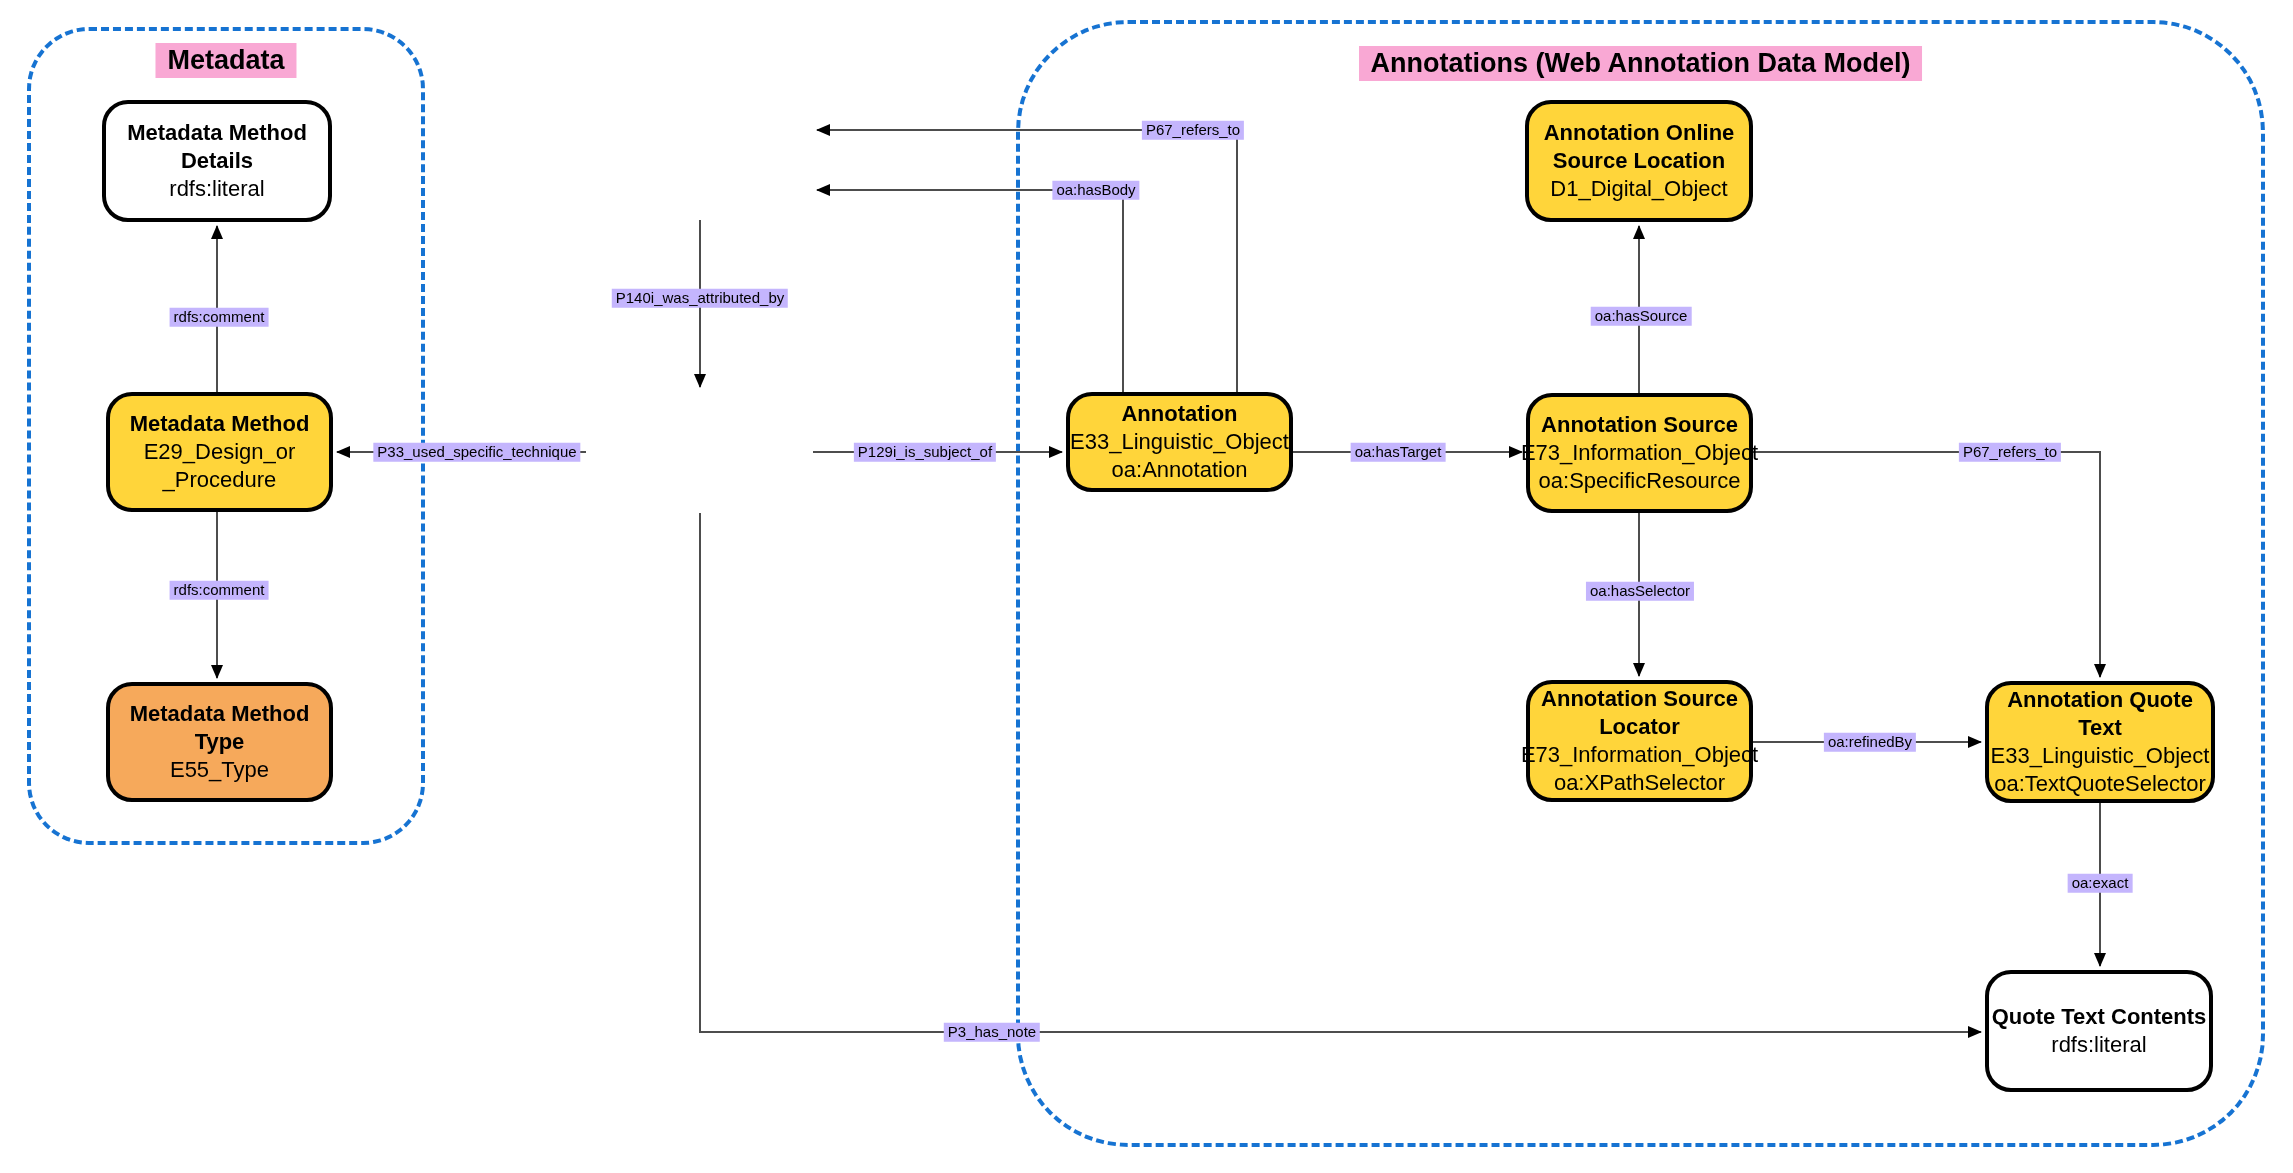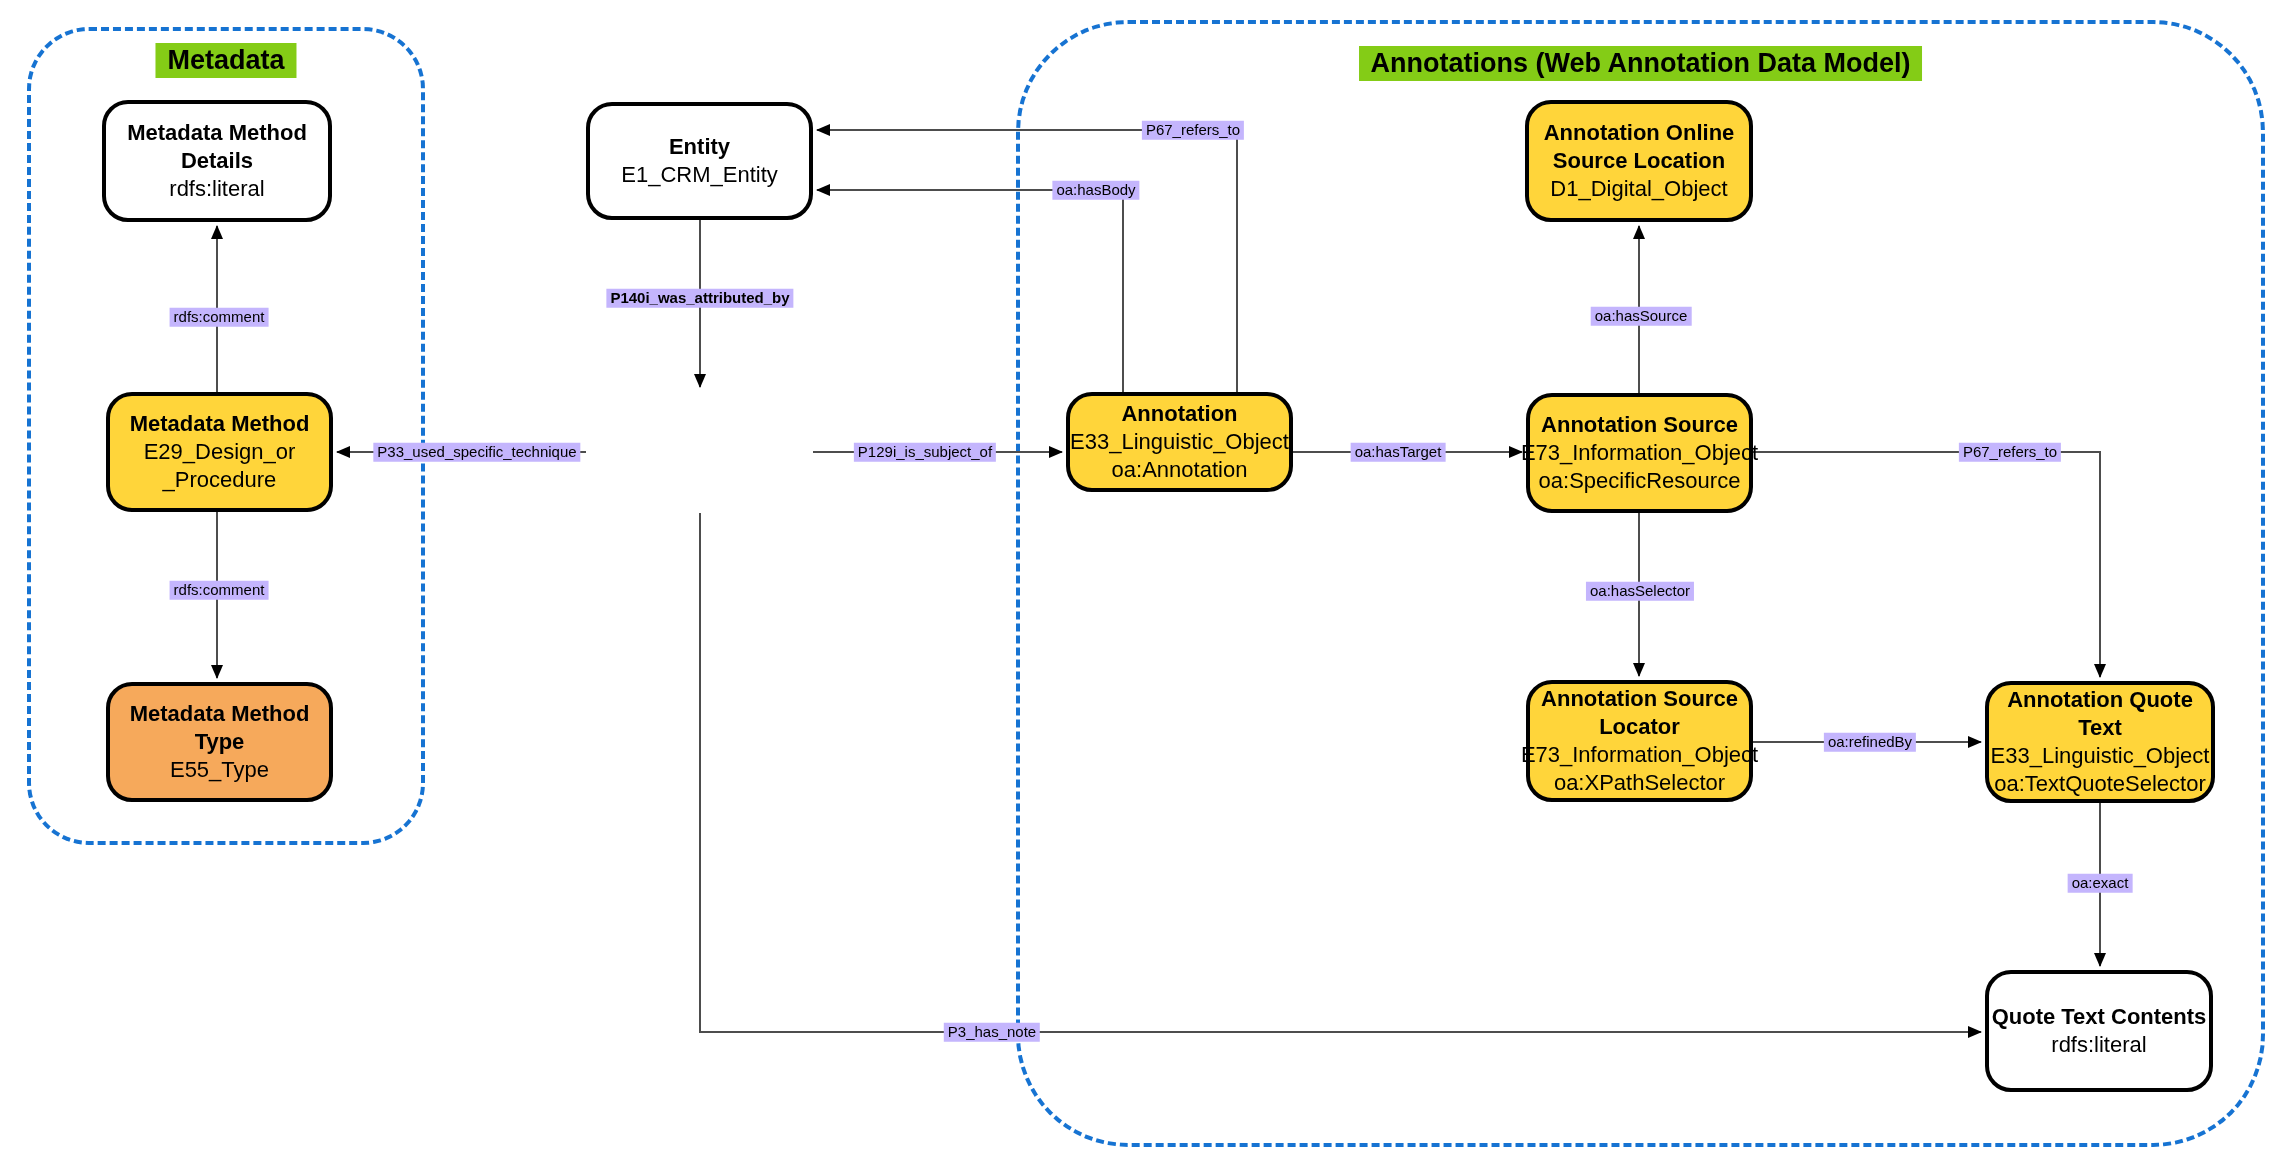--- a/index.html
+++ b/index.html
@@ -3,21 +3,21 @@
 <meta charset="utf-8">
 <style>
   html,body{margin:0;padding:0;background:#ffffff;}
   #canvas{
     position:relative;width:2293px;height:1173px;background:#ffffff;overflow:hidden;
     font-family:"Liberation Sans","DejaVu Sans",sans-serif;color:#000;
   }
   .group{position:absolute;border:4px dashed #1673D2;box-sizing:border-box;z-index:0;background:transparent;}
   .group-title{
     position:absolute;left:50%;transform:translateX(-50%);
-    font-weight:bold;font-size:27px;background:#84cc16;padding:2px 12px;white-space:nowrap;z-index:1;
+    font-weight:bold;font-size:27px;background:#f9a8d4;padding:2px 12px;white-space:nowrap;z-index:1;
   }
   .node{
     position:absolute;border:4px solid #000;border-radius:26px;box-sizing:border-box;
     display:flex;flex-direction:column;align-items:center;justify-content:center;
     text-align:center;font-size:22px;line-height:1.27;background:#fff;z-index:2;
   }
   .nt{font-weight:bold;white-space:pre-line;}
   .ns{white-space:pre-line;}
   .elabel{
     position:absolute;transform:translate(-50%,-50%);font-size:15px;line-height:1.1;
@@ -73,24 +73,20 @@
     <span class="ns">E29_Design_or
 _Procedure</span>
   </div>
 
   <div class="node" style="left: 106px; top: 682px; width: 227px; height: 120px; background-color: rgb(246, 169, 91);">
     <span class="nt">Metadata Method
 Type</span>
     <span class="ns">E55_Type</span>
   </div>
 
-  <div class="node" style="left: 586px; top: 102px; width: 227px; height: 118px; background-color: rgb(255, 255, 255);">
-    <span class="nt">Entity</span>
-    <span class="ns">E1_CRM_Entity</span>
-  </div>
 
 
   <div class="node" style="left: 1066px; top: 392px; width: 227px; height: 100px; background-color: rgb(255, 213, 58);">
     <span class="nt">Annotation</span>
     <span class="ns">E33_Linguistic_Object
 oa:Annotation</span>
   </div>
 
   <div class="node" style="left: 1525px; top: 100px; width: 228px; height: 122px; background-color: rgb(255, 213, 58);">
     <span class="nt">Annotation Online
@@ -118,21 +114,21 @@
   </div>
 
   <div class="node" style="left: 1985px; top: 970px; width: 228px; height: 122px; background-color: rgb(255, 255, 255);">
     <span class="nt">Quote Text Contents</span>
     <span class="ns">rdfs:literal</span>
   </div>
 
   <span class="elabel" style="left:219px;top:317px;">rdfs:comment</span>
   <span class="elabel" style="left:219px;top:590px;">rdfs:comment</span>
   <span class="elabel" style="left:477px;top:452px;">P33_used_specific_technique</span>
-  <span class="elabel" style="left:700px;top:298px;font-weight:bold;">P140i_was_attributed_by</span>
+  <span class="elabel" style="left:700px;top:298px;">P140i_was_attributed_by</span>
   <span class="elabel" style="left:1193px;top:130px;">P67_refers_to</span>
   <span class="elabel" style="left:1096px;top:190px;">oa:hasBody</span>
   <span class="elabel" style="left:925px;top:452px;">P129i_is_subject_of</span>
   <span class="elabel" style="left:1398px;top:452px;">oa:hasTarget</span>
   <span class="elabel" style="left:1641px;top:316px;">oa:hasSource</span>
   <span class="elabel" style="left:1640px;top:591px;">oa:hasSelector</span>
   <span class="elabel" style="left:2010px;top:452px;">P67_refers_to</span>
   <span class="elabel" style="left:1870px;top:742px;">oa:refinedBy</span>
   <span class="elabel" style="left:2100px;top:883px;">oa:exact</span>
   <span class="elabel" style="left:992px;top:1032px;">P3_has_note</span>

